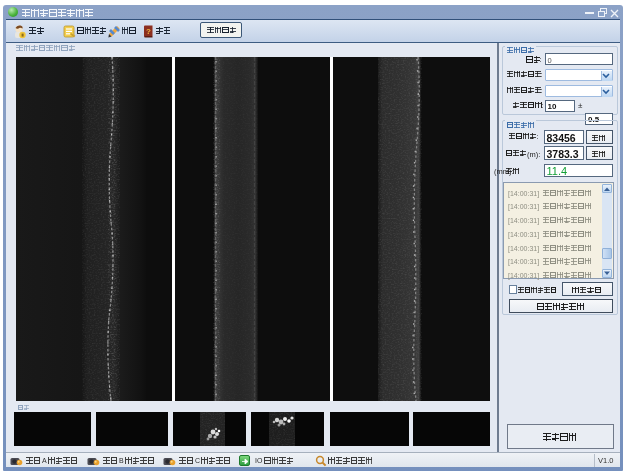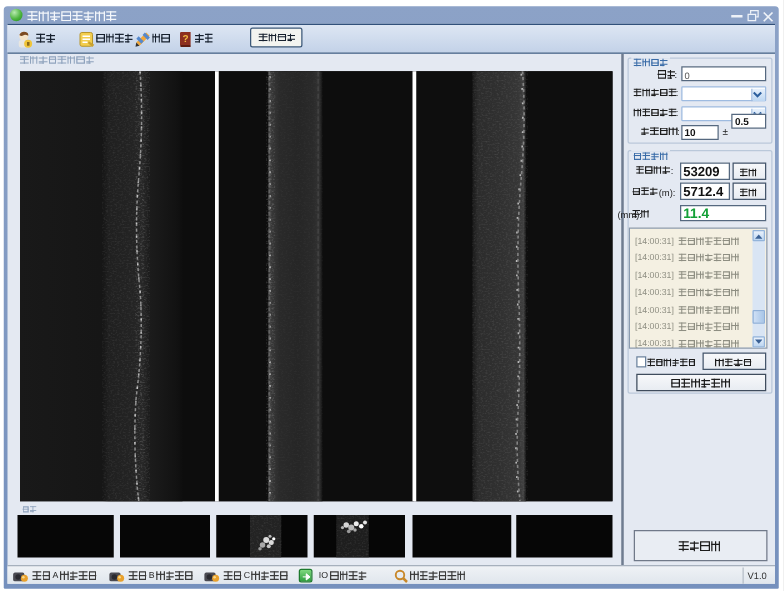--- a/index.html
+++ b/index.html
@@ -171,36 +171,36 @@
     <div class="combo" style="left:538.5px;top:66px;width:68.5px;height:12px;">
       <div class="abs" style="right:0.5px;top:0.5px;width:11px;height:10px;background:linear-gradient(#e8f1fc,#bcd6f2);border-left:1px solid #9ebbe0;"></div>
       <svg class="abs" style="right:2px;top:3px;" width="8" height="6">
           <path d="M1 1 L4 4 L7 1" stroke="#2c5f9e" stroke-width="1.6" fill="none"></path>
         </svg>
     </div>
     <span class="w abs" style="left:506.5px;top:82.5px;--s:6.5px;--k:#1c1c1c;"><i class="p4"></i><i class="p1"></i><i class="p2"></i><i class="p3"></i></span>
       <div class="lbl" style="left:535.5px;top:81.5px;">:</div>
     <div class="tb" style="left:538.5px;top:80.5px;width:30.5px;height:12px;font-size:8px;font-weight:bold;color:#111;padding:1px 0 0 2px;">10</div>
     <div class="lbl" style="left:572px;top:82px;font-size:8px;">±</div>
-    <div class="tb" style="left:579px;top:72px;width:28px;height:12px;font-size:8px;font-weight:bold;color:#111;padding:1px 0 0 2px;">0.5</div>
+    <div class="tb" style="left:579px;top:94px;width:28px;height:12px;font-size:8px;font-weight:bold;color:#111;padding:1px 0 0 2px;">0.5</div>
 
     <div class="grp" style="left:496px;top:100.5px;width:115.5px;height:195px;"></div>
     <div class="abs" style="left:499px;top:100px;width:31px;height:2px;background:#e4e9f2;"></div>
       <span class="w abs" style="left:500.5px;top:102.7px;--s:6px;--k:#3a6ca8;"><i class="p2"></i><i class="p1"></i><i class="p4"></i><i class="p3"></i></span>
     <span class="w abs" style="left:502.5px;top:114px;--s:6px;--k:#1c1c1c;"><i class="p1"></i><i class="p2"></i><i class="p3"></i><i class="p4"></i></span>
       <div class="lbl" style="left:530.5px;top:113px;">:</div>
-    <div class="tb" style="left:537.5px;top:111px;width:40px;height:13.5px;font-size:10.5px;font-weight:bold;color:#111;padding:1px 0 0 2px;">53209</div>
+    <div class="tb" style="left:537.5px;top:111px;width:40px;height:13.5px;font-size:10.5px;font-weight:bold;color:#111;padding:1px 0 0 2px;">83456</div>
     <div class="btn" style="left:579.5px;top:111px;width:27px;height:13.5px;text-align:center;"><span class="w" style="--s:6px;--k:#1c1c1c;position:relative;top:3.5px;"><i class="p1"></i><i class="p3"></i></span></div>
     <span class="w abs" style="left:500px;top:131px;--s:6px;--k:#1c1c1c;"><i class="p2"></i><i class="p1"></i><i class="p4"></i></span>
       <div class="lbl" style="left:521px;top:130.5px;">(m):</div>
-    <div class="tb" style="left:537.5px;top:127px;width:40px;height:13.5px;font-size:10.5px;font-weight:bold;color:#111;padding:1px 0 0 2px;">5712.4</div>
+    <div class="tb" style="left:537.5px;top:127px;width:40px;height:13.5px;font-size:10.5px;font-weight:bold;color:#111;padding:1px 0 0 2px;">3783.3</div>
     <div class="btn" style="left:579.5px;top:127px;width:27px;height:13.5px;text-align:center;"><span class="w" style="--s:6px;--k:#1c1c1c;position:relative;top:3.5px;"><i class="p1"></i><i class="p3"></i></span></div>
     <span class="w abs" style="left:499.5px;top:148.5px;--s:6px;--k:#1c1c1c;"><i class="p4"></i><i class="p3"></i></span>
       <div class="lbl" style="left:488px;top:148px;">(mm):</div>
-    <div class="tb" style="left:537.5px;top:144.5px;width:69.5px;height:13px;font-size:11px;font-weight:bold;color:#13a036;padding:0.5px 0 0 2px;">11.4</div>
+    <div class="tb" style="left:537.5px;top:144.5px;width:69.5px;height:13px;font-size:11px;font-weight:normal;color:#13a036;padding:0.5px 0 0 2px;">11.4</div>
 
     <div class="abs" style="left:497px;top:163px;width:110.5px;height:97px;background:#f4f0e2;border:1px solid #8a9ab0;">
       <div class="abs" style="right:1px;top:1px;width:10px;height:94px;background:#d9e5f4;">
         <div class="abs" style="left:0;top:0;width:10px;height:9px;background:linear-gradient(#eaf2fc,#bdd6f1);border:1px solid #93b4da;border-radius:1px;"></div>
         <svg class="abs" style="left:2px;top:2.5px;" width="6" height="5">
             <path d="M0 4 L3 0.5 L6 4Z" fill="#3a6195"></path>
           </svg>
         <div class="abs" style="left:0;bottom:0;width:10px;height:9px;background:linear-gradient(#eaf2fc,#bdd6f1);border:1px solid #93b4da;border-radius:1px;"></div>
         <svg class="abs" style="left:2px;bottom:2.5px;" width="6" height="5">
             <path d="M0 0.5 L3 4 L6 0.5Z" fill="#3a6195"></path>

